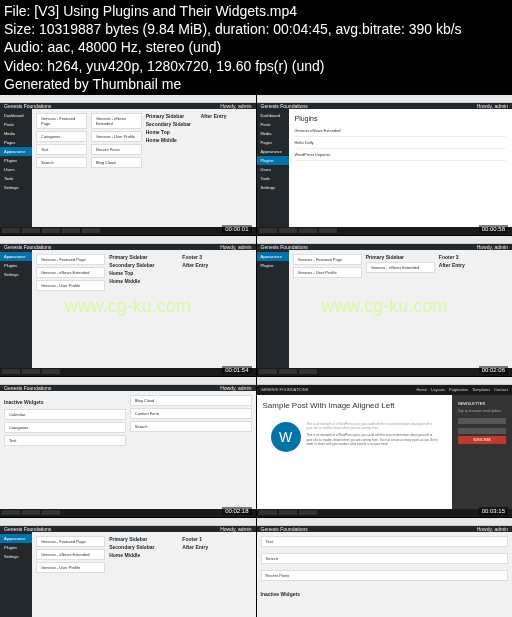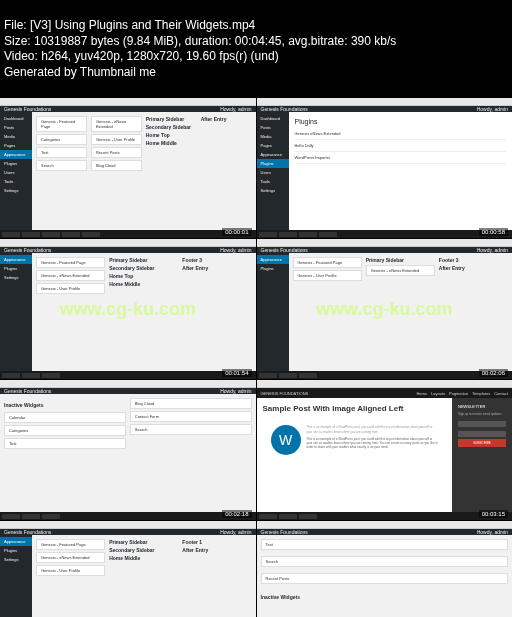--- a/index.html
+++ b/index.html
@@ -1,52 +1,53 @@
 <!DOCTYPE html>
 <html><head>
 <meta charset="utf-8">
 <style>
 *{margin:0;padding:0;box-sizing:border-box;font-family:Arial,sans-serif}
 body{width:512px;background:#000;color:#fff;font-size:7px}
-.header-info{padding:18px 4px;font-size:12px;line-height:1.3}
+.header-info{padding:2px 4px;font-size:14px;line-height:1.3}
 .grid{display:grid;grid-template-columns:1fr 1fr;gap:1px;background:#000}
 .cell{background:#f0f0f0;position:relative;height:140px;overflow:hidden}
 .cell-dark{background:#1a1a1a}
 .browser-bar{background:#e8e8e8;height:8px;border-bottom:1px solid #ccc}
 .wp-bar{background:#23282d;height:6px;display:flex;align-items:center;padding:0 4px;color:#eee;font-size:5px;justify-content:space-between}
 .wp-content{display:flex;height:calc(100% - 14px)}
 .wp-sidebar{width:32px;background:#23282d;padding:2px 0}
 .wp-sidebar-item{color:#eee;font-size:4px;padding:2px 4px;display:block}
 .wp-sidebar-item.active{background:#0073aa;color:#fff}
 .wp-main{flex:1;background:#f1f1f1;padding:4px;display:flex;gap:4px;overflow:hidden}
 .widget-col{flex:1;min-width:0}
 .widget-area{background:#fff;border:1px solid #ddd;margin-bottom:2px;padding:2px 4px;font-size:4px;color:#333}
 .widget-header{font-weight:bold;color:#23282d;font-size:5px;margin-bottom:2px}
 .timestamp{position:absolute;bottom:2px;right:4px;background:rgba(0,0,0,0.5);color:#fff;font-size:6px;padding:1px 3px}
-.watermark{position:absolute;top:50%;left:50%;transform:translate(-50%,-50%);color:rgba(200,255,100,0.6);font-size:18px;font-weight:bold;pointer-events:none;z-index:100;white-space:nowrap}
+.watermark{position:absolute;top:50%;left:50%;transform:translate(-50%,-50%);color:rgba(200,255,100,0.6);font-size:18px;font-weight:normal;pointer-events:none;z-index:100;white-space:nowrap}
 .plugins-panel{background:#fff;padding:6px;font-size:4px;color:#333;flex:1}
 .plugin-row{border-bottom:1px solid #eee;padding:3px 0}
 .page-title{font-size:7px;color:#23282d;margin-bottom:3px}
 .theme-main{flex:1;padding:6px;background:#fff;color:#333}
 .theme-nav{background:#1a1a1a;height:10px;display:flex;align-items:center;justify-content:space-between;padding:0 4px;font-size:4px;color:#ccc}
 .sample-post{background:#fff;padding:8px;display:flex;gap:6px}
 .wp-logo{width:30px;height:30px;background:#0073aa;border-radius:50%;display:flex;align-items:center;justify-content:center;color:#fff;font-size:14px;flex-shrink:0}
 .newsletter-box{background:#333;padding:6px;color:#fff;width:60px}
 .newsletter-box input{width:100%;height:6px;background:#555;border:none;margin-bottom:2px;font-size:3px}
 .newsletter-btn{background:#c0392b;color:#fff;font-size:3px;padding:2px;text-align:center}
 .taskbar{background:#1a1a1a;height:8px;position:absolute;bottom:0;left:0;right:0;display:flex;align-items:center;padding:0 2px;gap:2px}
 .taskbar-item{background:#333;height:5px;width:18px;font-size:3px;color:#aaa;overflow:hidden}
 .inactive-widgets{font-size:5px;color:#23282d;font-weight:bold;margin:4px 0}
 </style>
 </head>
 <body>
 
 <div class="header-info">
 <div>File: [V3] Using Plugins and Their Widgets.mp4</div>
 <div>Size: 10319887 bytes (9.84 MiB), duration: 00:04:45, avg.bitrate: 390 kb/s</div>
+<div>Audio: aac, 48000 Hz, stereo (und)</div>
 <div>Video: h264, yuv420p, 1280x720, 19.60 fps(r) (und)</div>
 <div>Generated by Thumbnail me</div>
 </div>
 
 <div class="grid">
 
 <div class="cell">
 <div class="browser-bar"></div>
 <div class="wp-bar">
         <span>Genesis Foundations</span>
@@ -243,21 +244,21 @@
 <span style="display:flex;gap:4px">
 <span>Home</span>
 <span>Layouts</span>
 <span>Pagination</span>
 <span>Templates</span>
 <span>Contact</span>
 </span>
 </div>
 <div style="display:flex;height:calc(100% - 18px)">
 <div class="theme-main">
-<div style="font-size:8px;font-weight:bold;margin-bottom:4px">Sample Post With Image Aligned Left</div>
+<div style="font-size:8px;font-weight:normal;margin-bottom:4px">Sample Post With Image Aligned Left</div>
 <div class="sample-post">
 <div class="wp-logo">W</div>
 <div style="font-size:3px;color:#666;line-height:1.4">
 <div style="color:#999;font-style:italic;margin-bottom:3px">This is an example of a WordPress post, you could edit this to put information about yourself or your site so readers know where you are coming from.</div>
 <div>This is an example of a WordPress post, you could edit this to put information about yourself or your site so readers know where you are coming from. You can create as many posts as you like in order to share with your readers what exactly is on your mind.</div>
 </div>
 </div>
 </div>
 <div class="newsletter-box">
 <div style="font-size:4px;margin-bottom:3px">NEWSLETTER</div>

